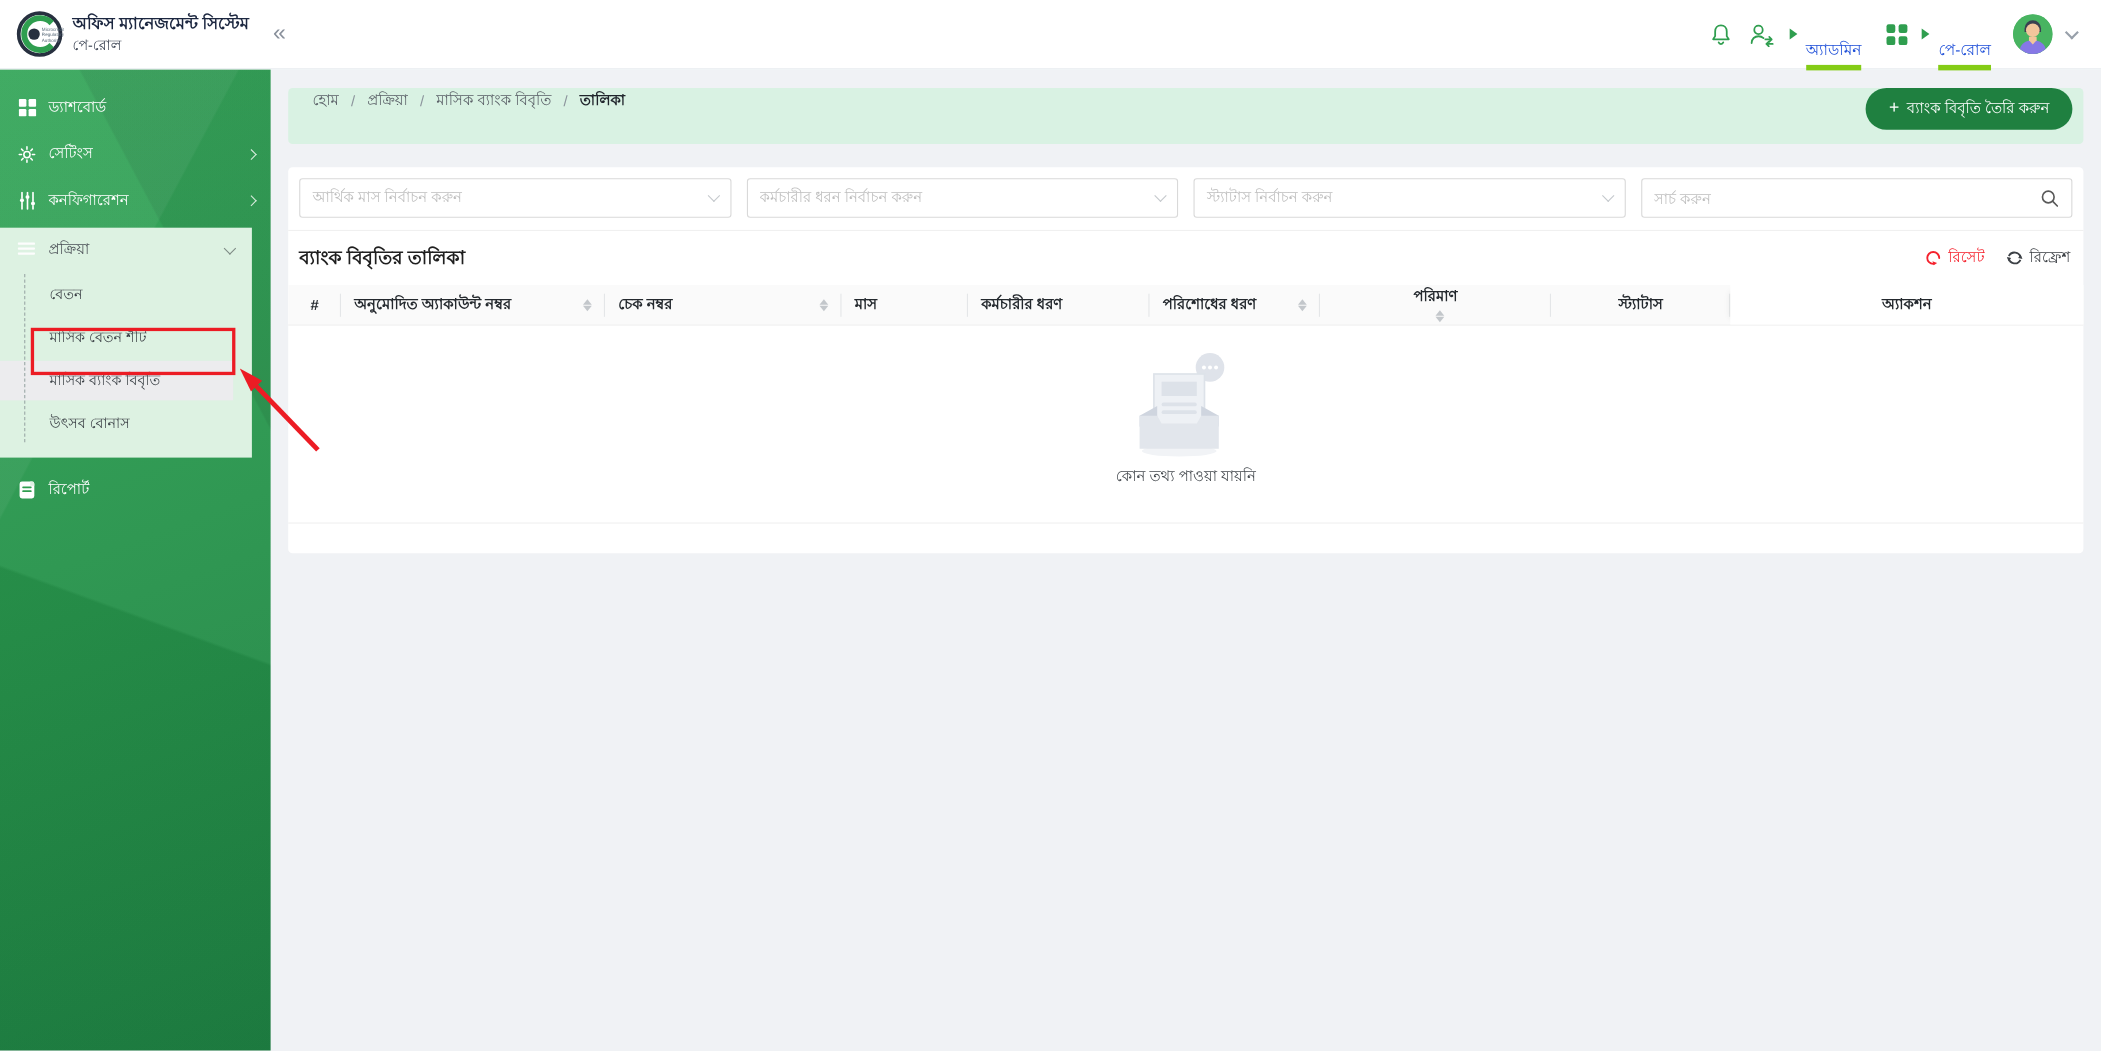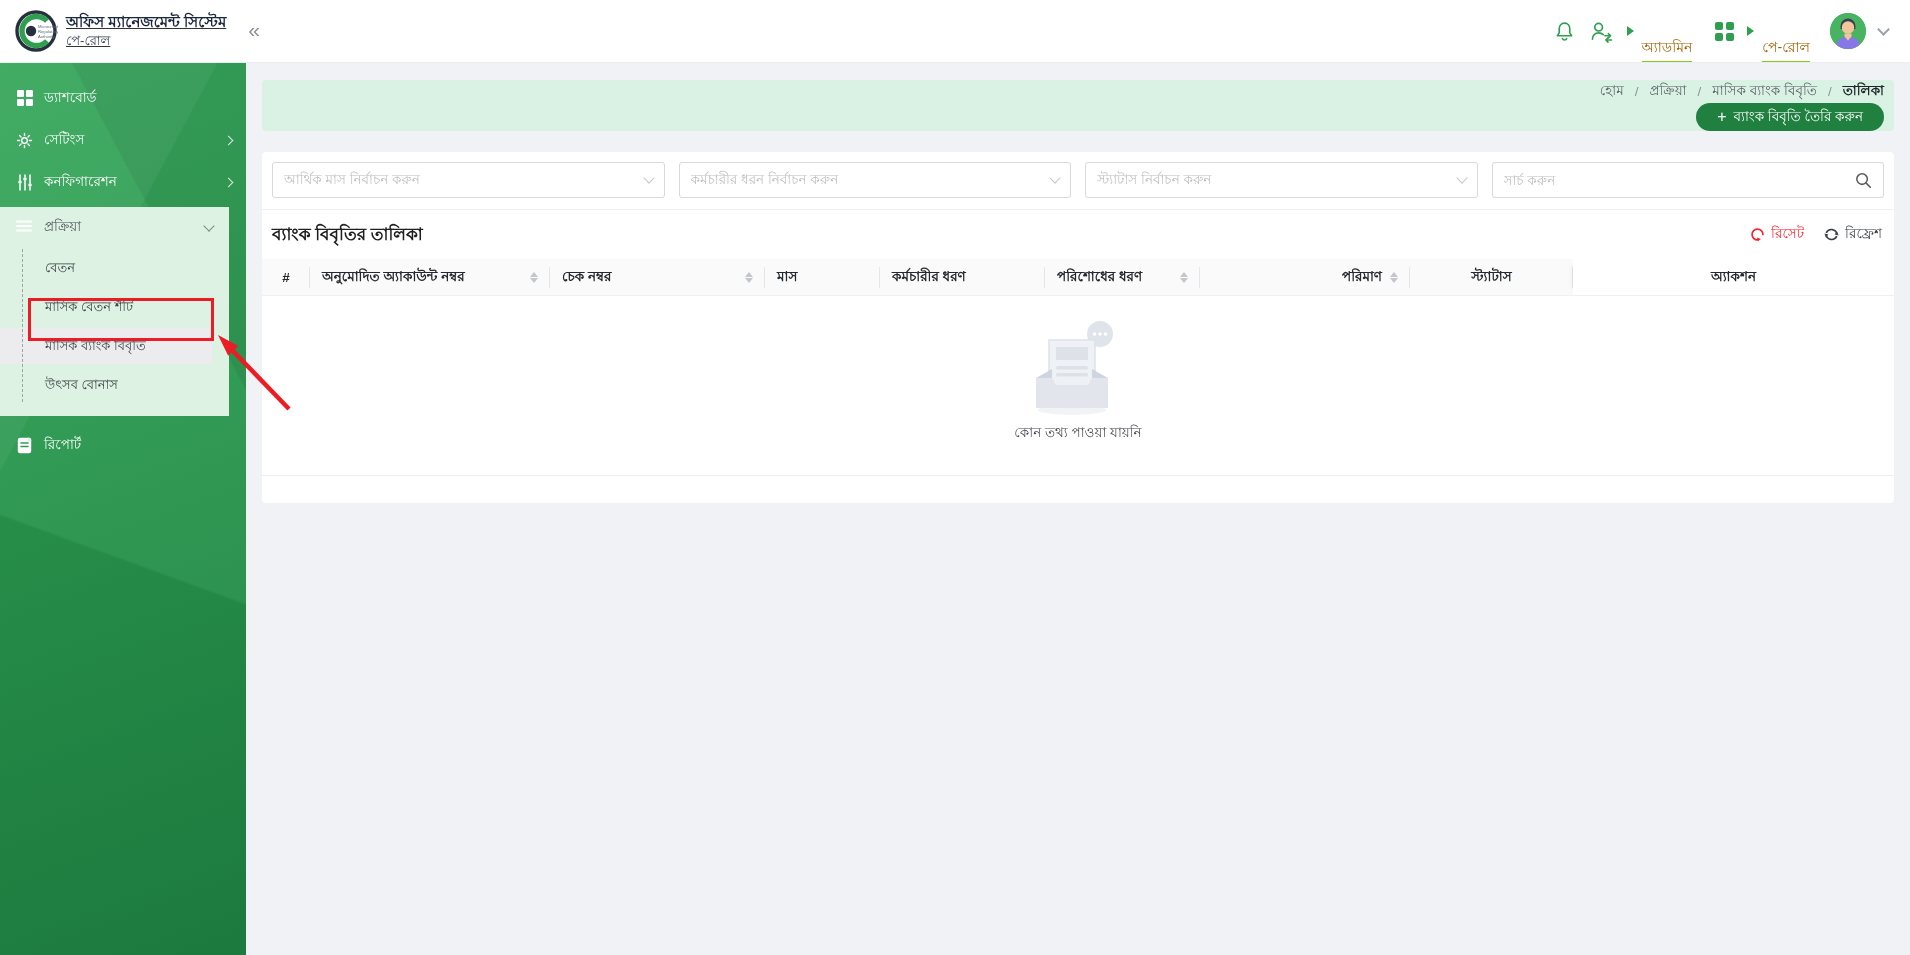--- a/index.html
+++ b/index.html
@@ -4,26 +4,26 @@
 <style>
   * { margin:0; padding:0; box-sizing:border-box; }
   html,body { width:1910px; height:955px; overflow:hidden;
     font-family:"Liberation Sans","DejaVu Sans",sans-serif; background:#f0f2f5; color:#333; }
 
   
   .topbar { position:absolute; left:0; top:0; width:1910px; height:63px; background:#fff;
     border-bottom:1px solid #e9edf0; display:flex; align-items:center; z-index:30; }
   .brand { display:flex; align-items:center; padding-left:14px; }
   .logo { width:44px; height:44px; flex:0 0 44px; }
-  .brand-text { margin-left:8px; line-height:1.25;text-decoration:underline; }
+  .brand-text { margin-left:8px; line-height:1.25; }
   .brand-title { font-size:15px; font-weight:700; color:#1c2740; }
   .brand-sub { font-size:13px; color:#3a4252; margin-top:2px; }
   .collapse-btn { margin-left:22px; font-size:21px; color:#8a919c; cursor:pointer; line-height:1; padding-bottom:4px; }
   .topbar-right { margin-left:auto; display:flex; align-items:center; padding-right:22px; gap:13px; }
-  .green-link { color:#a16207; font-size:14px; border-bottom:1px solid #84cc16; padding-bottom:1px; cursor:pointer;margin-top:36px; }
+  .green-link { color:#1d4ed8; font-size:14px; border-bottom:5px solid #84cc16; padding-bottom:1px; cursor:pointer;margin-top:36px; }
   .caret-r { width:0; height:0; border-top:5px solid transparent; border-bottom:5px solid transparent; border-left:7px solid #2f9e4f; }
   .grid-icon { display:grid; grid-template-columns:8px 8px; grid-template-rows:8px 8px; gap:3px; }
   .grid-icon span { background:#2f9e4f; border-radius:2px; }
   .avatar { width:36px; height:36px; border-radius:50%; overflow:hidden; background:#48b461; flex:0 0 36px; cursor:pointer; }
   .chev-down { width:9px; height:9px; border-right:2px solid #98a0aa; border-bottom:2px solid #98a0aa; transform:rotate(45deg); margin-top:-4px; }
 
   
   .sidebar { position:absolute; left:0; top:63px; width:246px; height:892px; overflow:hidden; z-index:20;
     background:
       linear-gradient(118deg, rgba(255,255,255,0.05) 0 30%, rgba(255,255,255,0) 30.3%),
@@ -41,21 +41,21 @@
   .dash-line { position:absolute; left:22px; top:42px; bottom:14px; border-left:1px dashed #9aa7a6; }
   .sub-item { height:36px; line-height:36px; padding-left:45px; font-size:13px; color:#3d4348; cursor:pointer; margin:3px 0; }
   .sub-item.sel { background:#ececee; width:212px; }
 
   
   .anno-box { position:absolute; left:28px; top:298px; width:186px; height:43px; border:3px solid #ec1c24; z-index:40; pointer-events:none; }
   .anno-arrow { position:absolute; left:200px; top:325px; width:120px; height:100px; z-index:40; pointer-events:none; }
 
   
   .main { position:absolute; left:246px; top:63px; width:1664px; height:892px; background:#f0f2f5; padding:17px 16px; }
-  .bc-band { height:51px; background:#d9f2e3; border-radius:4px; display:flex; align-items:flex-end; padding:0 10px 0 22px;flex-direction:column; }
+  .bc-band { height:51px; background:#d9f2e3; border-radius:4px; display:flex; align-items:flex-start; padding:0 10px 0 22px; }
   .bc { display:flex; align-items:center; font-size:13.5px; color:#5b6168; }
   .bc .sep { margin:0 11px; color:#8c949c; }
   .bc .cur { font-weight:700; color:#1f242b; }
   .create-btn { margin-left:auto; height:38px; border-radius:19px; background:#1f8040; color:#fff; border:none;
     font-size:13.5px; padding:0 21px; display:flex; align-items:center; gap:7px; cursor:pointer; font-family:inherit; }
 
   .card { margin-top:21px; background:#fff; border-radius:4px; height:351px; }
   .filters { display:flex; gap:14px; padding:10px 10px 11px 10px; border-bottom:1px solid #f0f0f0; }
   .fbox { flex:1 1 0; height:32px; background:#fff; border:1px solid #d9d9d9; border-radius:3px;
     display:flex; align-items:center; padding:17px 11px; font-size:13.5px; color:#bfbfbf; cursor:pointer; }
@@ -68,21 +68,21 @@
   .list-title { font-size:17px; font-weight:700; color:#1f1f1f; }
   .tools { margin-left:auto; display:flex; align-items:center; gap:20px; font-size:13.5px; }
   .tool { display:flex; align-items:center; gap:6px; cursor:pointer; }
   .tool.reset { color:#f5222d; }
   .tool.refresh { color:#3d4146; }
 
   .thead { height:37px; display:flex; background:#fafafa; border-bottom:1px solid #f0f0f0; font-size:13.5px; color:#24292e; font-weight:700; }
   .th { display:flex; align-items:center; padding:0 12px; position:relative; }
   .th:not(:last-child)::after { content:""; position:absolute; right:0; top:8px; height:21px; width:1px; background:#e4e6e8; }
   .c0{width:48px; justify-content:center;} .c1{width:220px;} .c2{width:215px;} .c3{width:240px;}
-  .c4{width:115px;} .c5{width:165px;} .c6{width:155px;} .c7{width:210px; justify-content:flex-end;}
+  .c4{width:115px;} .c5{width:165px;} .c6{width:155px;} .c7{width:210px; justify-content:flex-start;flex-direction:column;}
   .c8{width:163px; justify-content:center;} .c9{flex:1; justify-content:center; background:#fff; box-shadow:-6px 0 6px -6px rgba(0,0,0,.08);}
   .sorter { display:flex; flex-direction:column; margin-left:auto; padding-left:8px; gap:1px; cursor:pointer; }
   .c7 .sorter { margin-left:0; }
   .sorter i { width:0; height:0; border-left:4px solid transparent; border-right:4px solid transparent; }
   .sorter .up { border-bottom:5px solid #c3c7cb; }
   .sorter .dn { border-top:5px solid #c3c7cb; }
 
   .tbody { height:179px; display:flex; flex-direction:column; align-items:center; padding-top:24px; }
   .empty-text { margin-top:6px; font-size:13.5px; color:#474c51; }
   .tfoot { height:33px; border-top:1px solid #f0f0f0; }

